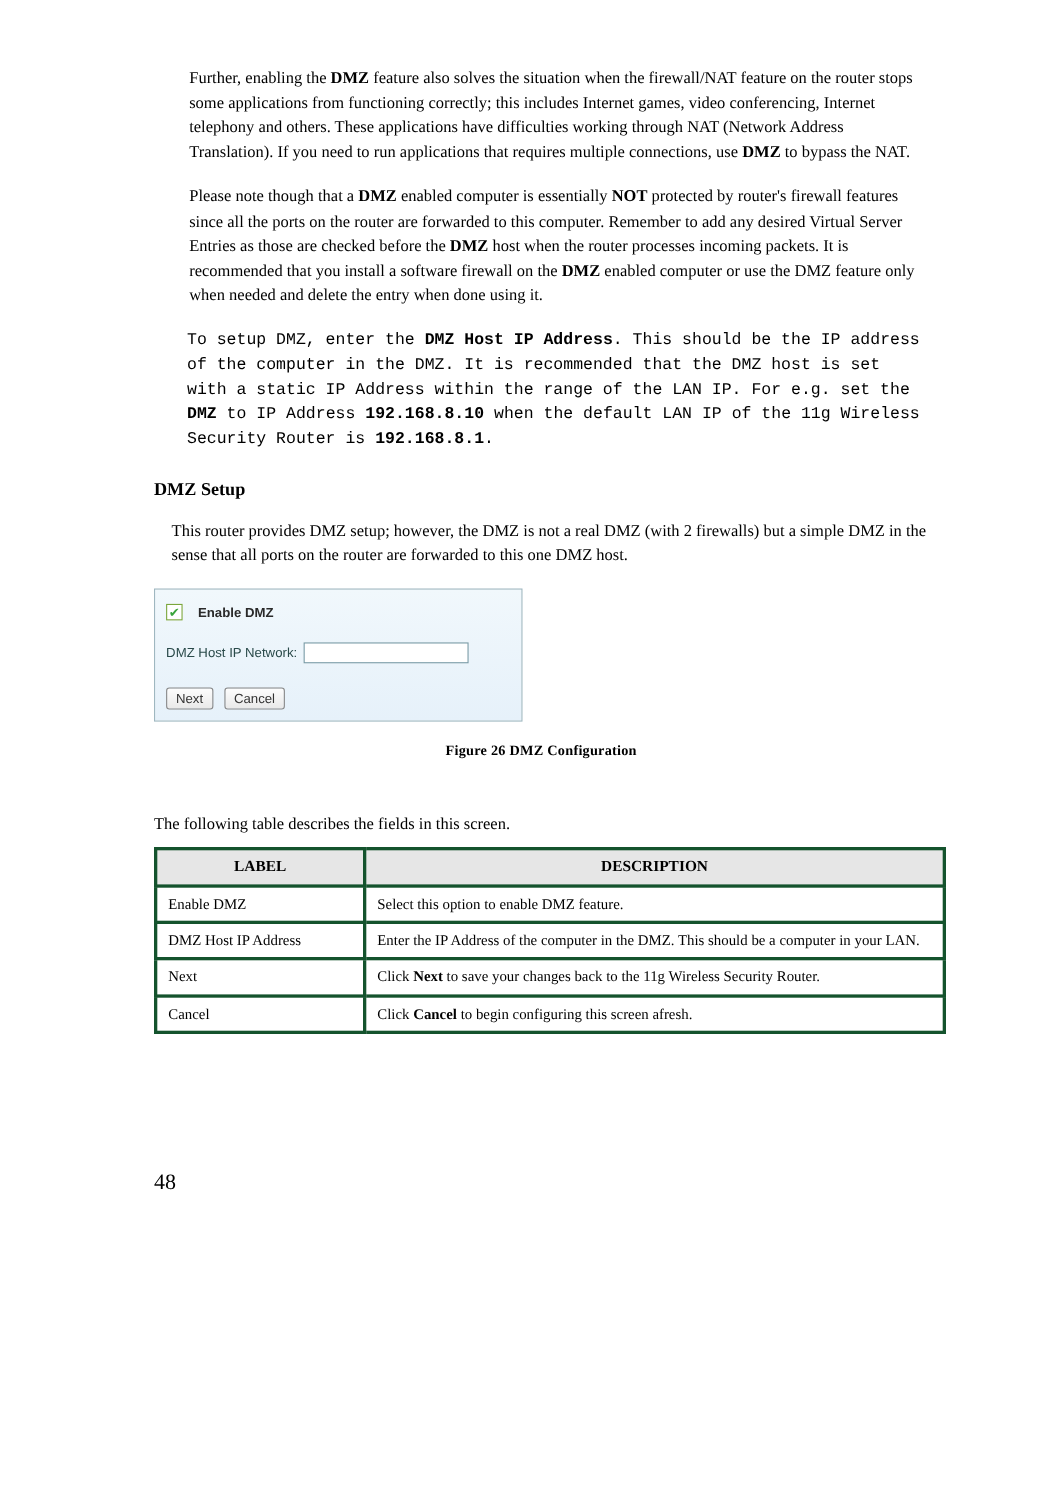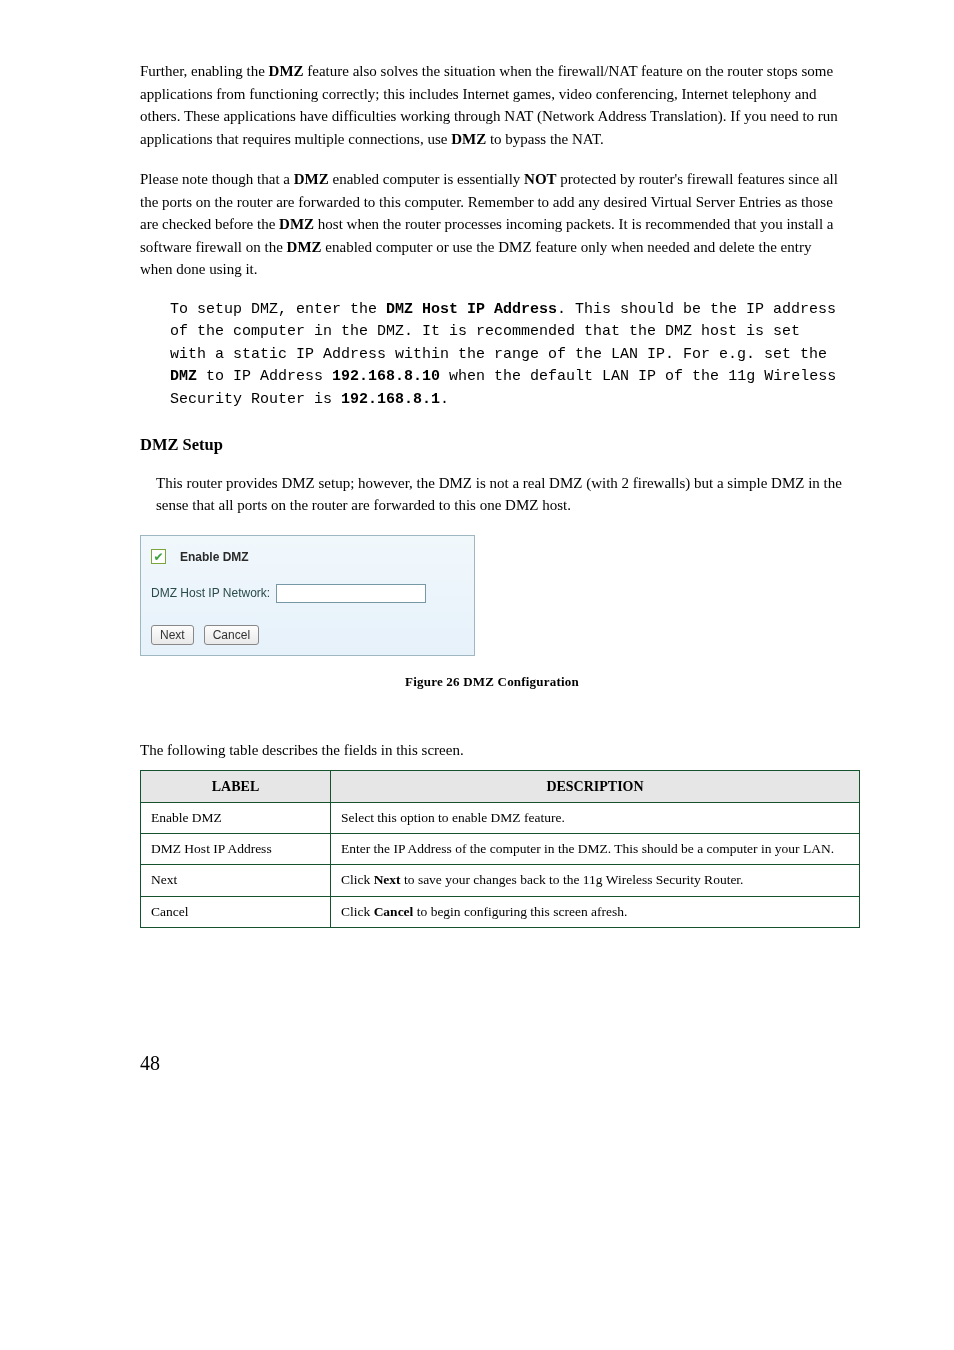--- a/index.html
+++ b/index.html
@@ -5,21 +5,21 @@
     * { box-sizing: border-box; margin: 0; padding: 0; }
     body {
       font-family: "Times New Roman", Times, serif;
       font-size: 15px;
       color: #000;
       background: #fff;
       width: 954px;
       padding: 60px 110px 60px 140px;
       line-height: 1.5;
     }
-    .para { margin-bottom: 18px; }
+    .para { margin-bottom: 18px; margin-left: 32px; }
     .subpara { margin-left: 30px; margin-bottom: 14px; font-family: Liberation Mono, monospace; }
     .bold-inline { font-weight: bold; }
     .h3 { font-size: 16.5px; font-weight: bold; margin-top: 22px; margin-bottom: 14px; }
     .desc { margin-bottom: 18px; margin-left: 16px; }
     .fig-block { margin: 18px 0 12px 0; }
     .fig-panel {
       width: 335px;
       border: 1px solid #9fb7c0;
       background: linear-gradient(#f1f8fc, #e6f1fa);
       padding: 12px 10px 10px 10px;
@@ -48,21 +48,21 @@
       border: 1px solid #888;
       border-radius: 3px;
       padding: 1px 8px;
       color: #333;
       height: 20px;
     }
     .caption { text-align: center; font-weight: bold; font-size: 13px; margin: 16px 0 28px 0; letter-spacing: .2px; }
     .tbl-intro { margin-bottom: 8px; margin-top: 48px; }
     table.ftable { width: 720px; border-collapse: collapse; font-size: 13.5px; }
     table.ftable td, table.ftable th {
-      border: 1px solid #14532d; padding: 5px 10px; vertical-align: top;
+      border: 3px solid #14532d; padding: 5px 10px; vertical-align: top;
     }
     table.ftable tr:first-child td { background: #e6e6e6; font-weight: bold; text-align: center; font-size: 14px; }
     .pagefoot { font-size: 20px; margin-top: 120px; }
   </style>
 </head>
 <body>
 
 <div class="para">
   <span>Further, enabling the </span><span class="bold-inline">DMZ</span><span> feature also solves the situation when the firewall/NAT feature on the router stops some applications from functioning correctly; this includes Internet games, video conferencing, Internet telephony and others. These applications have difficulties working through NAT (Network Address Translation). If you need to run applications that requires multiple connections, use </span><span class="bold-inline">DMZ</span><span> to bypass the NAT.</span>
 </div>

